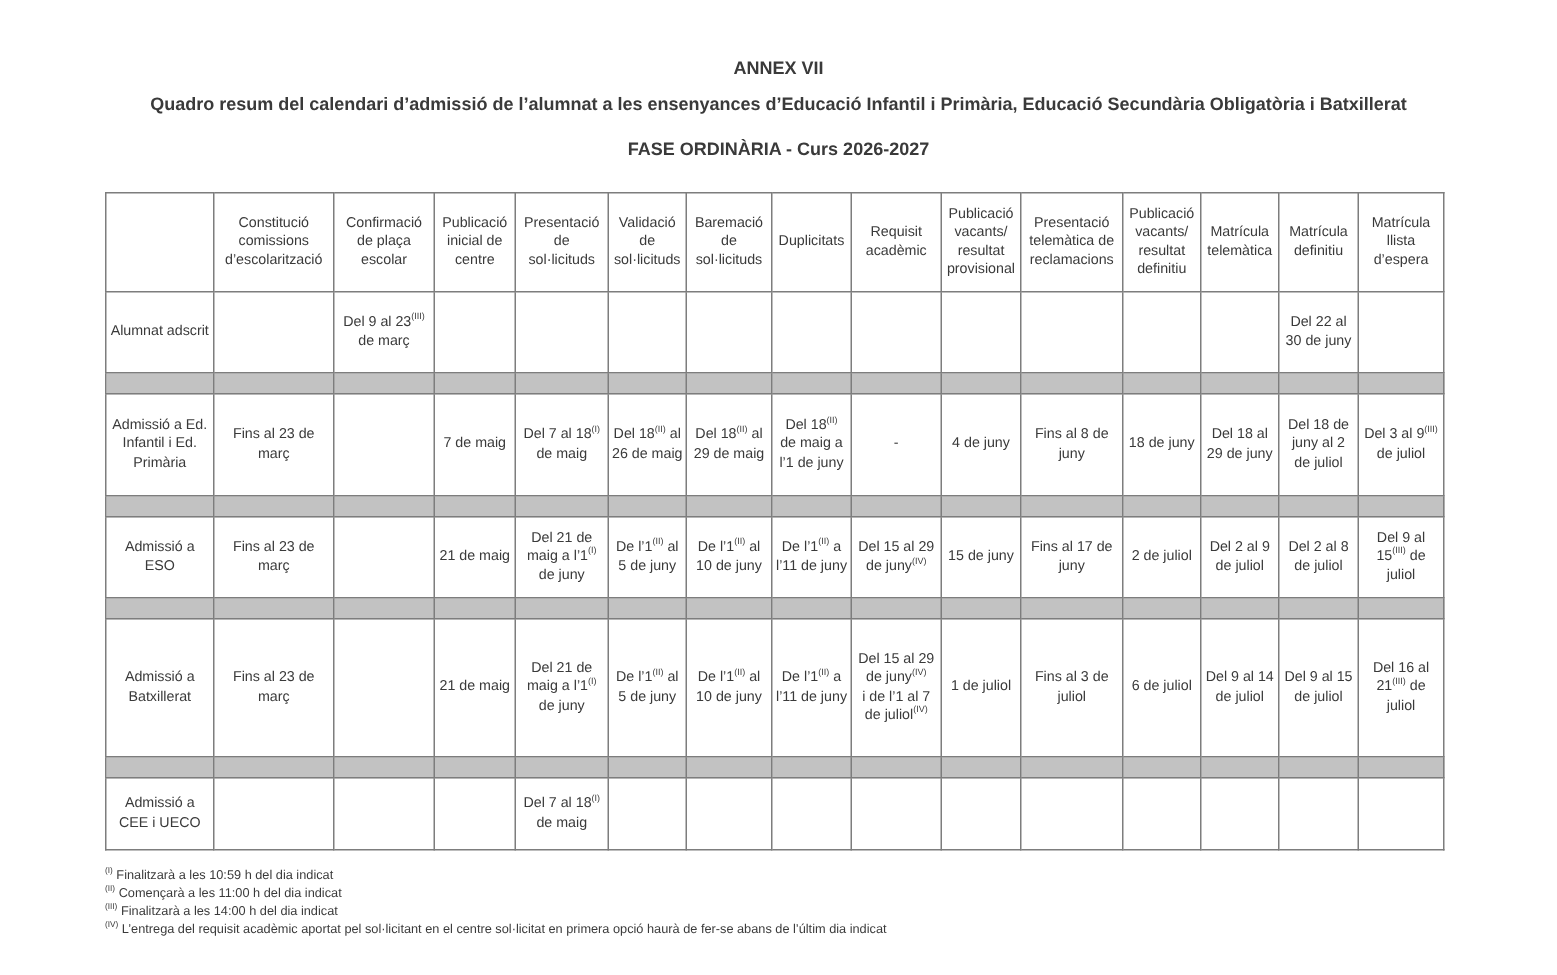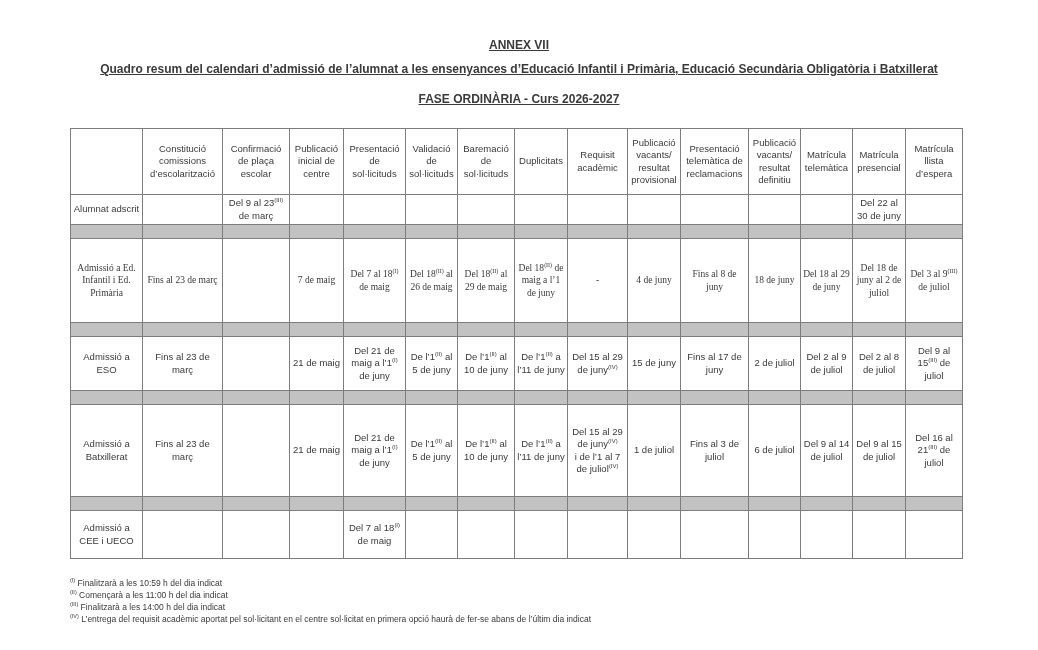--- a/index.html
+++ b/index.html
@@ -1,38 +1,38 @@
 <!DOCTYPE html>
 <html><head>
 <meta charset="utf-8">
 <style>
   html,body{margin:0;padding:0;}
   body{
     width:1038px;height:650px;background:#ffffff;
     font-family:"Liberation Sans",sans-serif;color:#3a3a3a;
     position:relative;overflow:hidden;
   }
-  .heading{position:absolute;left:0;width:1038px;text-align:center;font-weight:bold;font-size:12px;text-decoration:underline;}
+  .heading{position:absolute;left:0;width:1038px;text-align:center;font-weight:bold;font-size:12px;}
   .annex{top:38px;}
   .subtitle{top:62px;}
   .phase{top:92px;}
   table.cal{
     position:absolute;left:70px;top:128px;width:892px;
     border-collapse:collapse;table-layout:fixed;border-radius:25px;
   }
   table.cal th,table.cal td{
     border:1px solid var(--border,#7d7d7d);
     font-weight:normal;font-size:9.5px;line-height:1.3;
     text-align:center;vertical-align:middle;
     padding:1px 2px;word-wrap:break-word;color:#3a3a3a;
     background:#ffffff;
   }
   thead tr{height:66px;}
-  tr.r0{height:30px;}
-  tr.r2{height:84px;font-family:Liberation Serif, serif;}
+  tr.r0{height:54px;}
+  tr.r2{height:68px;}
   tr.r4{height:54px;}
   tr.r6{height:92px;}
   tr.r8{height:48px;}
   tr.sep{height:14px;}
   tr.sep td{background:var(--sep,#c2c2c2);padding:0;}
   sup{font-size:6px;vertical-align:super;line-height:0;}
   .footnotes{position:absolute;left:70px;top:577px;font-size:8.5px;line-height:12px;color:#3a3a3a;}
   .footnote sup{font-size:5.5px;}
   col.c0{width:72px;} col.c1{width:80px;} col.c2{width:67px;} col.c3{width:54px;}
   col.c4{width:62px;} col.c5{width:52px;} col.c6{width:57px;} col.c7{width:53px;}
@@ -72,21 +72,21 @@
         <th>Publicació inicial de centre</th>
         <th>Presentació de sol·licituds</th>
         <th>Validació de sol·licituds</th>
         <th>Baremació de sol·licituds</th>
         <th>Duplicitats</th>
         <th>Requisit acadèmic</th>
         <th>Publicació vacants/ resultat provisional</th>
         <th>Presentació telemàtica de reclamacions</th>
         <th>Publicació vacants/ resultat definitiu</th>
         <th>Matrícula telemàtica</th>
-        <th>Matrícula presencial</th>
+        <th>Matrícula definitiu</th>
         <th>Matrícula llista d’espera</th>
       </tr>
   </thead>
   <tbody id="table-body">
       <tr class="r0">
         <th>Alumnat adscrit</th>
         <td></td>
         <td>Del 9 al 23<sup>(III)</sup> de març</td>
         <td></td>
         <td></td>

